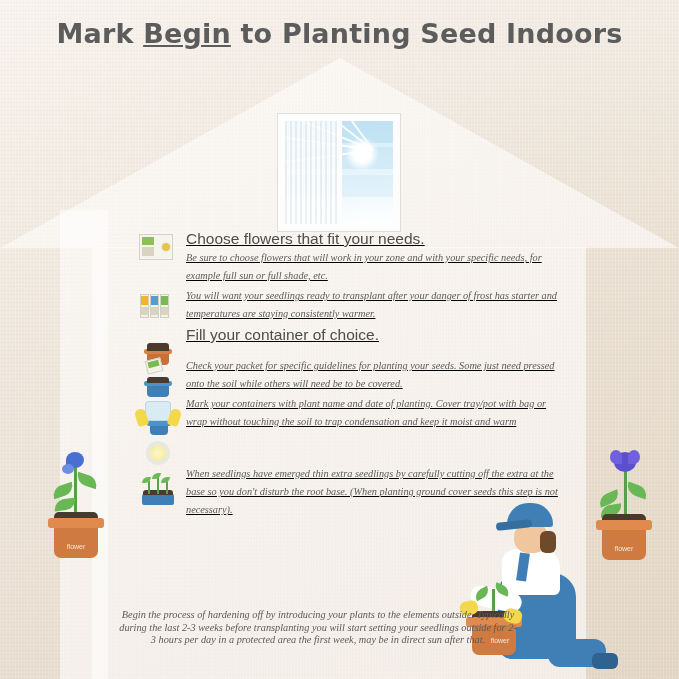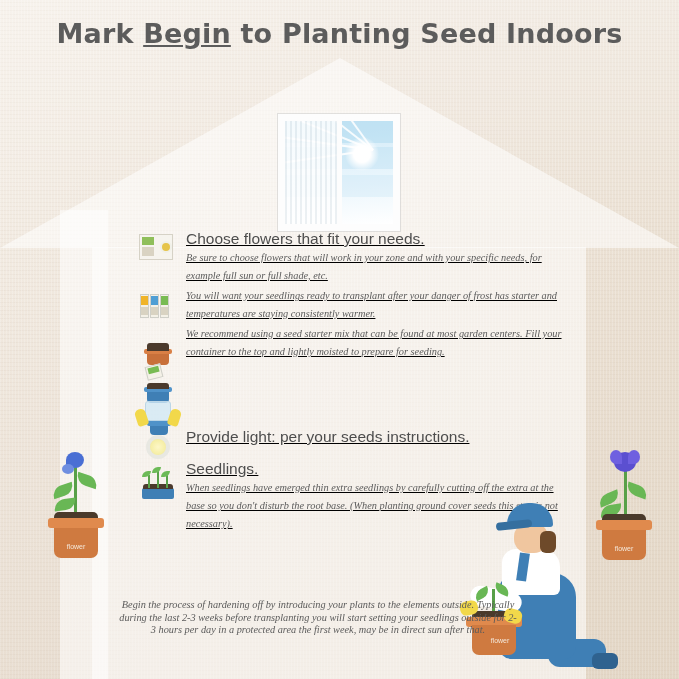--- a/index.html
+++ b/index.html
@@ -277,21 +277,21 @@
     font-family: "Liberation Sans", sans-serif;
     font-size: 15.5px;
     color: #4d4d4d;
   }
   .footer-body {
     font-family: "Liberation Serif", serif;
     font-style: italic;
     font-size: 10.3px;
     color: #5b5b5b;
     line-height: 12.6px;
-    margin-top: 3px;
+    margin-top: 13px;
   }
   
   .plant-left {
     position: absolute;
     left: 48px;
     top: 418px;
     width: 60px;
     height: 140px;
   }
   .plant-right {
@@ -430,62 +430,62 @@
       </div>
       <div class="step-body">You will want your seedlings ready to transplant after your danger of frost has starter and temperatures are staying consistently warmer.</div>
     </div>
 
     <div class="step">
       <div class="ico">
         <div class="pot"></div>
         <div class="pot-rim"></div>
         <div class="soil" style="height:8px; bottom:16px; background:#4b3a2c;"></div>
       </div>
-      <div class="step-body">We recommend using a seed starter mix that can be found at most garden centers. Fill your container to the top and lightly moisted to prepare for seeding.</div>
+      <div class="step-head">Fill your container of choice.</div>
     </div>
 
     <div class="step">
       <div class="ico">
         <div class="pot" style="background:#3f7fb5;"></div>
         <div class="pot-rim" style="background:#4f92c9;"></div>
         <div class="soil" style="height:6px; bottom:16px;"></div>
         <div class="packet" style="left:10px; top:0px; width:16px; height:14px; background:#f4f1e7; transform:rotate(-14deg);"></div>
         <div class="swatch" style="left:12px; top:2px; width:11px; height:6px; background:#78bb52; transform:rotate(-14deg);"></div>
       </div>
+      <div class="step-body">Check your packet for specific guidelines for planting your seeds.  Some just need pressed onto the soil while others will need be to be covered.</div>
     </div>
 
     <div class="step">
       <div class="ico">
         <div class="bag"></div>
         <div class="pot" style="left:14px; width:18px; height:11px; background:#3f7fb5;"></div>
         <div class="pot-rim" style="left:11px; width:24px; bottom:11px; background:#4f92c9;"></div>
         <div class="glove" style="left:0px; top:12px; transform:rotate(-18deg);"></div>
         <div class="glove" style="left:33px; top:12px; transform:rotate(18deg);"></div>
       </div>
+      <div class="step-body">Mark your containers with plant name and date of planting. Cover tray/pot with bag or wrap without touching the soil to trap condensation and keep it moist and warm</div>
     </div>
 
     <div class="step">
       <div class="ico">
         <div class="ring"></div>
       </div>
-      <div class="step-head">Provide light: per your seeds instructions.</div>
     </div>
 
     <div class="step">
       <div class="ico">
         <div class="tray"></div>
         <div class="soil" style="left:7px; bottom:12px; width:30px; height:5px;"></div>
         <div class="sprout" style="left:12px;"></div>
         <div class="sprout" style="left:21px; height:17px;"></div>
         <div class="sprout" style="left:30px;"></div>
         <div class="leaf" style="left:6px; bottom:24px;"></div>
         <div class="leaf" style="left:16px; bottom:28px;"></div>
         <div class="leaf" style="left:25px; bottom:24px;"></div>
       </div>
-      <div class="step-head">Seedlings.</div>
       <div class="step-body">When seedlings have emerged thin extra seedlings by carefully cutting off the extra at the base so you don't disturb the root base. (When planting ground cover seeds this step is not necessary).</div>
     </div>
 
   </div>
 
   <div class="plant-left">
     <div class="stem-big"></div>
     <div class="leaf-big" style="left:4px; bottom:62px; transform:rotate(-18deg);"></div>
     <div class="leaf-big" style="left:28px; bottom:72px; transform:rotate(18deg) scaleX(-1);"></div>
     <div class="leaf-big" style="left:6px; bottom:48px; transform:rotate(-8deg);"></div>

